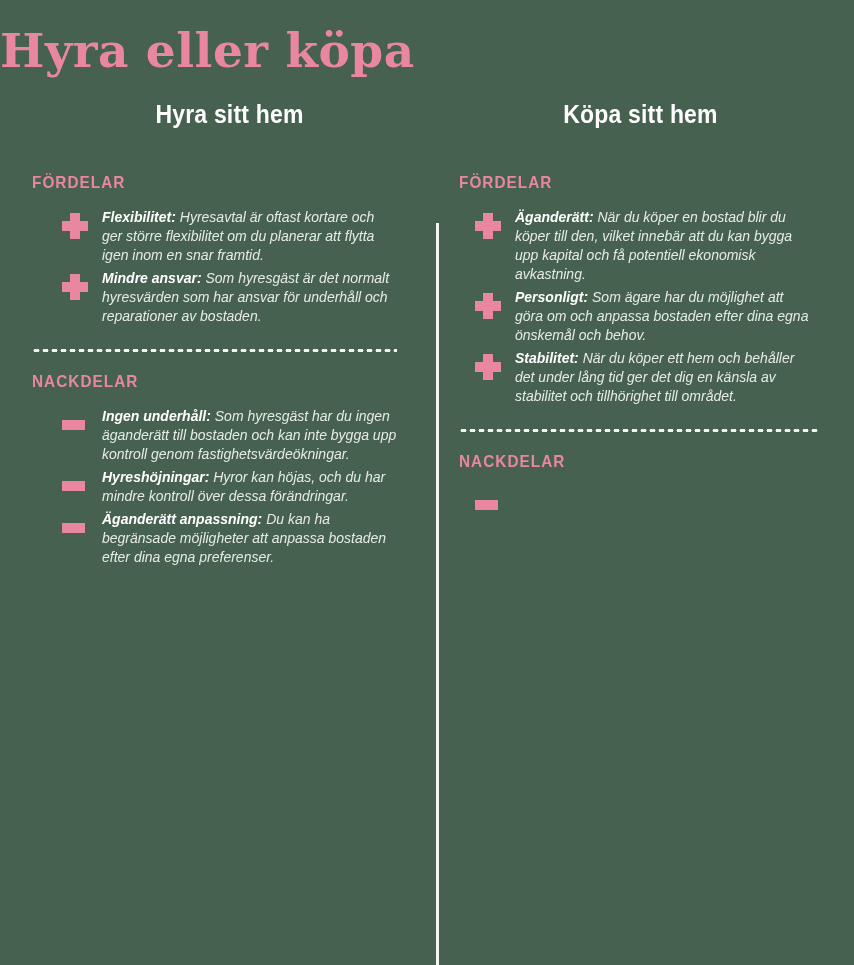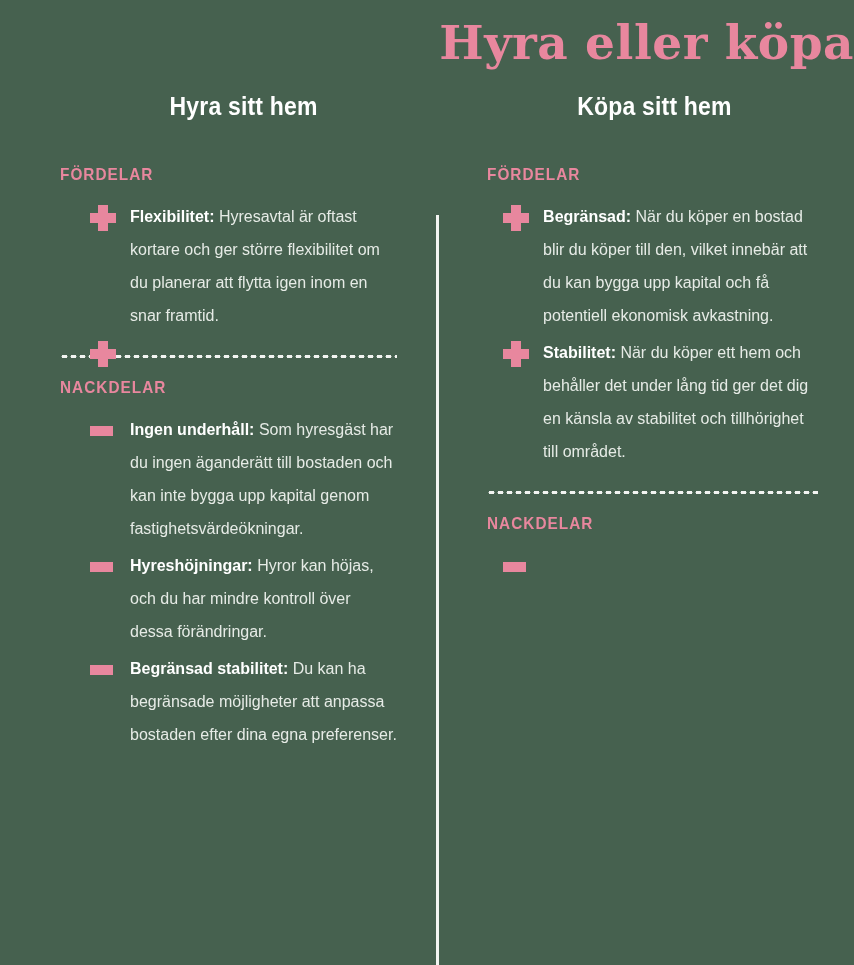--- a/index.html
+++ b/index.html
@@ -16,43 +16,42 @@
   .page {
     position: relative;
     width: 854px;
     height: 965px;
     background: #46614f;
     box-sizing: border-box;
   }
 
   
   .title {
-    text-align: right;
+    text-align: left;
     color: #e8879e;
     font-family: "DejaVu Serif", "Liberation Serif", serif;
     font-weight: bold;
     font-size: 47px;
     letter-spacing: 0.5px;
-    padding-top: 16px;
+    padding-top: 24px;
     line-height: 1.15;
     margin: 0;
   }
 
   
   .columns {
     position: relative;
     display: flex;
     margin-top: 22px;
     padding: 0 0px;
   }
   .col {
     width: 427px;
     box-sizing: border-box;
     padding: 0 30px 0 62px;
-    margin-left: 28px;
   }
   .col.right {
     padding: 0 42px 0 48px;
   }
 
   
   .vdivider {
     position: absolute;
     left: 436px;
     top: 123px;
@@ -88,22 +87,23 @@
   ul.items {
     list-style: none;
     margin: 0;
     padding: 0;
   }
   li.item {
     position: relative;
     padding-left: 40px;
     margin-bottom: 4px;
     color: #e6ebe6;
-    font-size: 16px;
-    line-height: 33px;
+    font-size: 14px;
+    line-height: 19px;
+    font-style: italic;
   }
   li.item .txt { display: inline; }
   li.item b {
     color: #ffffff;
     font-weight: bold;
   }
 
   
   .ico {
     position: absolute;
@@ -161,49 +161,57 @@
 
       <h3 class="section-head">FÖRDELAR</h3>
       <ul class="items">
         <li class="item">
           <span class="ico plus"></span>
           <span class="txt"><b>Flexibilitet:</b><span> Hyresavtal är oftast kortare och ger större flexibilitet om du planerar att flytta igen inom en snar framtid.</span></span>
         </li>
         <li class="item">
           <span class="ico plus"></span>
         </li>
+        <li class="item">
+          <span class="ico plus"></span>
+          <span class="txt"><b>Mindre ansvar:</b><span> Som hyresgäst är det normalt hyresvärden som har ansvar för underhåll och reparationer av bostaden.</span></span>
+        </li>
       </ul>
 
       <div class="dotted"></div>
 
       <h3 class="section-head">NACKDELAR</h3>
       <ul class="items">
         <li class="item">
           <span class="ico minus"></span>
-          <span class="txt"><b>Ingen underhåll:</b><span> Som hyresgäst har du ingen äganderätt till bostaden och kan inte bygga upp kapital genom fastighetsvärdeökningar.</span></span>
+          <span class="txt"><b>Ingen underhåll:</b><span> Som hyresgäst har du ingen äganderätt till bostaden och kan inte bygga upp kontroll genom fastighetsvärdeökningar.</span></span>
         </li>
         <li class="item">
           <span class="ico minus"></span>
           <span class="txt"><b>Hyreshöjningar:</b><span> Hyror kan höjas, och du har mindre kontroll över dessa förändringar.</span></span>
         </li>
         <li class="item">
           <span class="ico minus"></span>
-          <span class="txt"><b>Begränsad stabilitet:</b><span> Du kan ha begränsade möjligheter att anpassa bostaden efter dina egna preferenser.</span></span>
+          <span class="txt"><b>Äganderätt anpassning:</b><span> Du kan ha begränsade möjligheter att anpassa bostaden efter dina egna preferenser.</span></span>
         </li>
       </ul>
     </div>
 
     <div class="col right">
       <h2 class="col-head">Köpa sitt hem</h2>
 
       <h3 class="section-head">FÖRDELAR</h3>
       <ul class="items">
         <li class="item">
           <span class="ico plus"></span>
-          <span class="txt"><b>Begränsad:</b><span> När du köper en bostad blir du köper till den, vilket innebär att du kan bygga upp kapital och få potentiell ekonomisk avkastning.</span></span>
+          <span class="txt"><b>Äganderätt:</b><span> När du köper en bostad blir du köper till den, vilket innebär att du kan bygga upp kapital och få potentiell ekonomisk avkastning.</span></span>
+        </li>
+        <li class="item">
+          <span class="ico plus"></span>
+          <span class="txt"><b>Personligt:</b><span> Som ägare har du möjlighet att göra om och anpassa bostaden efter dina egna önskemål och behov.</span></span>
         </li>
         <li class="item">
           <span class="ico plus"></span>
           <span class="txt"><b>Stabilitet:</b><span> När du köper ett hem och behåller det under lång tid ger det dig en känsla av stabilitet och tillhörighet till området.</span></span>
         </li>
       </ul>
 
       <div class="dotted"></div>
 
       <h3 class="section-head">NACKDELAR</h3>

